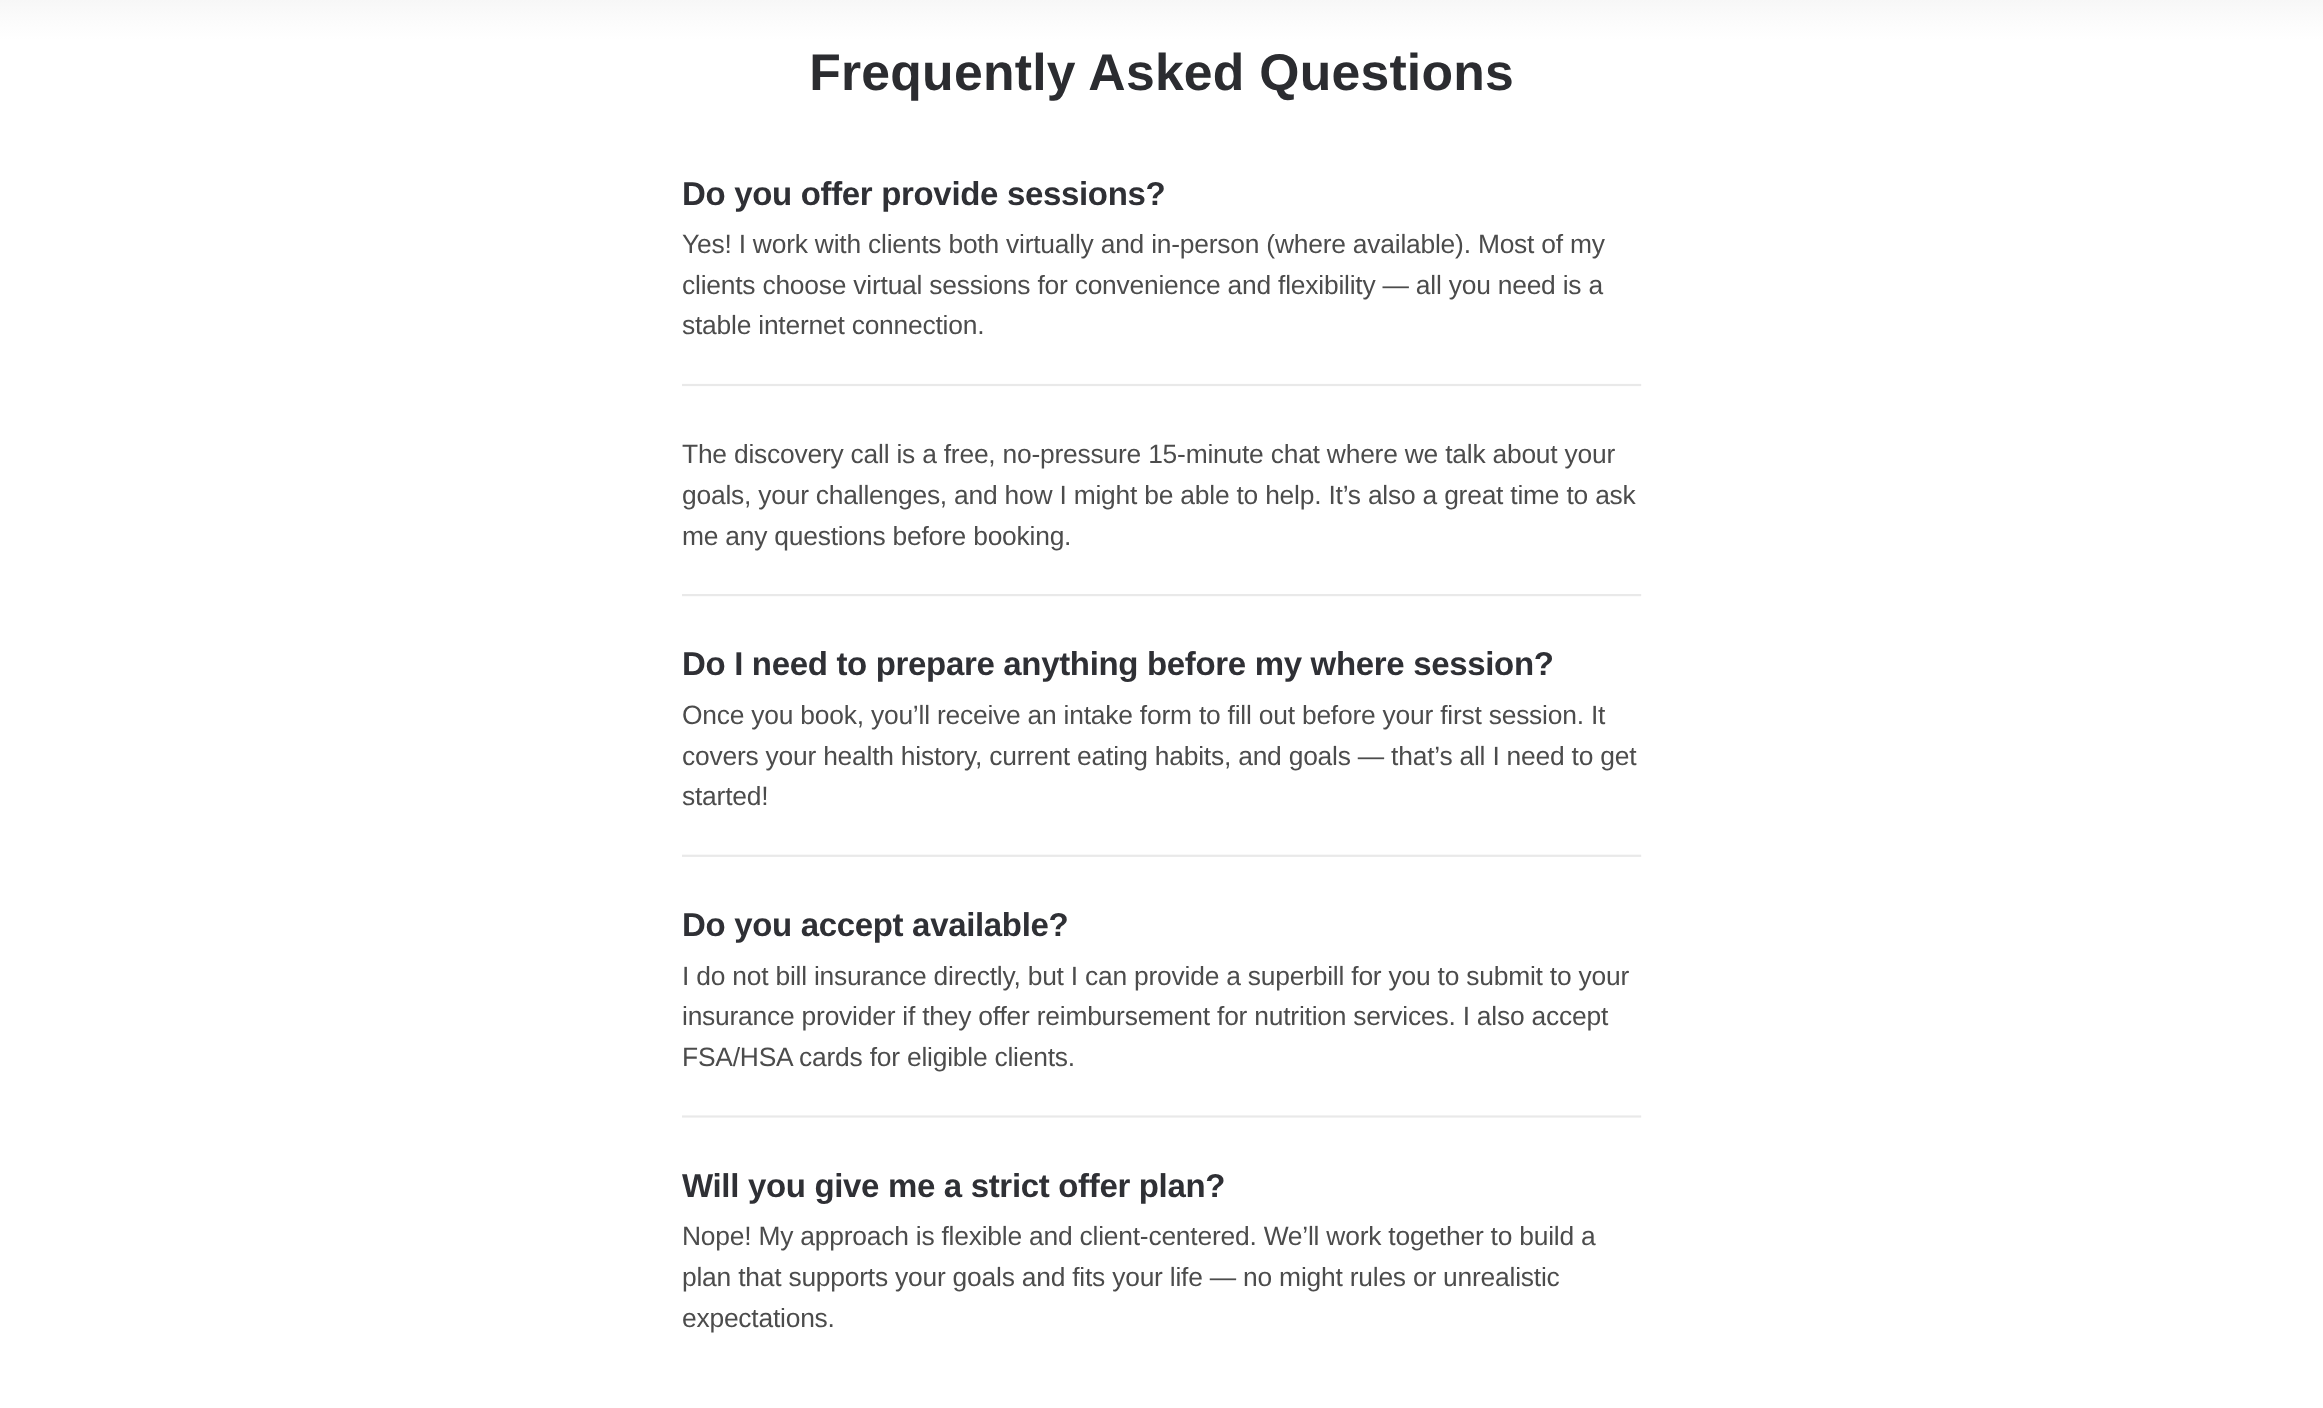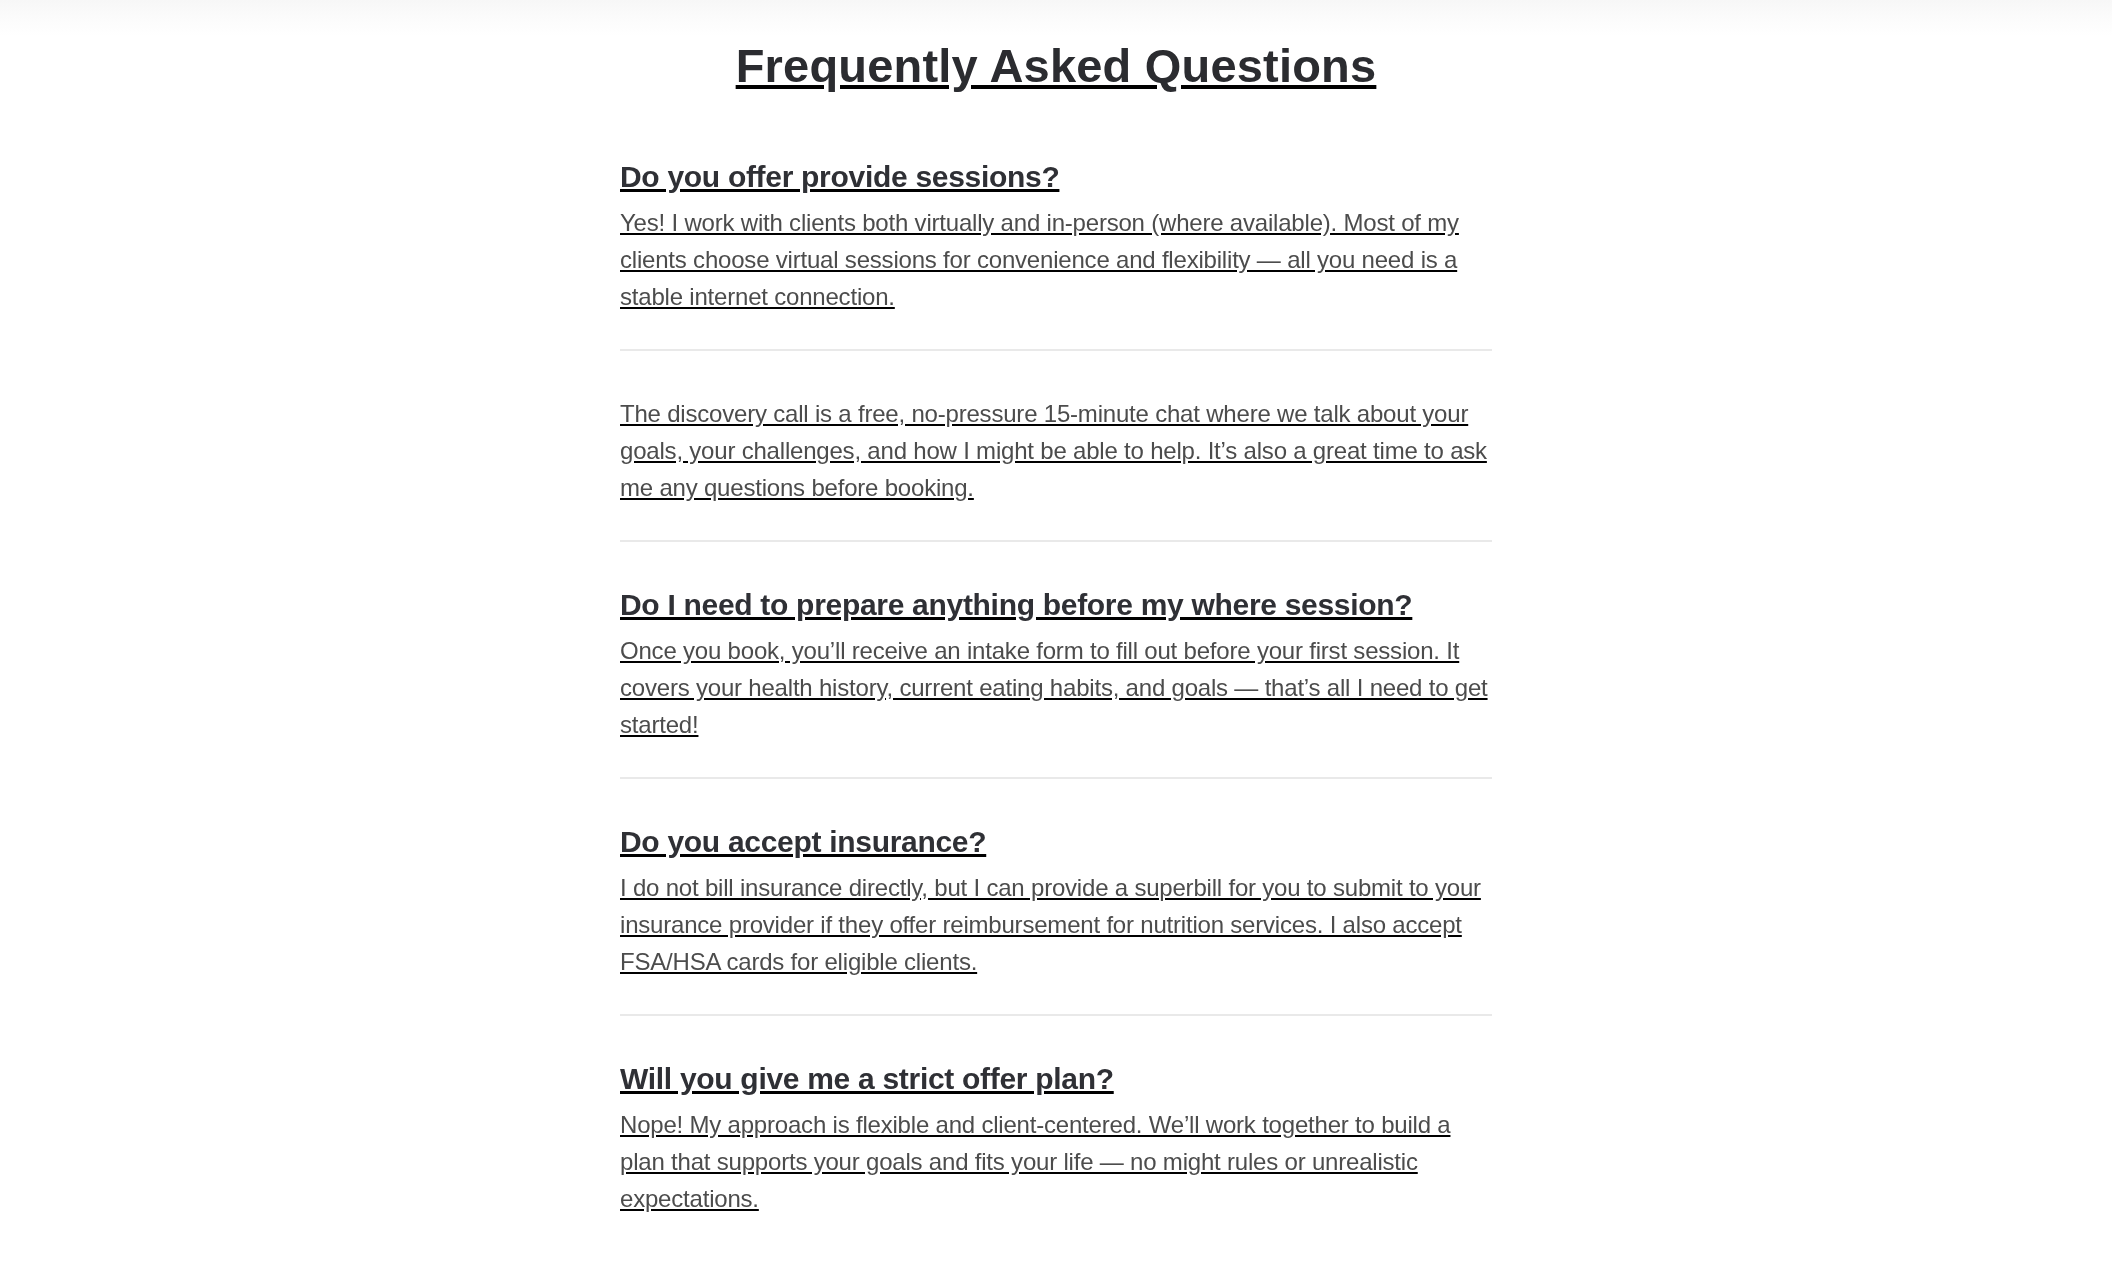--- a/index.html
+++ b/index.html
@@ -16,21 +16,20 @@
     top: 0; left: 0;
     width: 2112px;
     height: 36px;
     background: linear-gradient(to bottom, #f7f7f7 0%, #fbfbfb 45%, #ffffff 100%);
     pointer-events: none;
   }
   .page {
     position: relative;
     width: 2112px;
     height: 968px;
-    text-decoration: underline;
   }
   h1.page-title {
     margin: 0;
     padding-top: 40px;
     text-align: center;
     font-size: 47px;
     line-height: 52px;
     font-weight: 700;
     letter-spacing: 0.2px;
     color: #2b2c30;
@@ -87,21 +86,21 @@
     <hr class="divider">
 
     <section class="faq-item">
       <h2>Do I need to prepare anything before my where session?</h2>
       <p>Once you book, you’ll receive an intake form to fill out before your first session. It covers your health history, current eating habits, and goals — that’s all I need to get started!</p>
     </section>
 
     <hr class="divider">
 
     <section class="faq-item">
-      <h2>Do you accept insurance?</h2>
+      <h2>Do you accept available?</h2>
       <p>I do not bill insurance directly, but I can provide a superbill for you to submit to your insurance provider if they offer reimbursement for nutrition services. I also accept FSA/HSA cards for eligible clients.</p>
     </section>
 
     <hr class="divider">
 
     <section class="faq-item">
       <h2>Will you give me a strict offer plan?</h2>
       <p>Nope! My approach is flexible and client-centered. We’ll work together to build a plan that supports your goals and fits your life — no might rules or unrealistic expectations.</p>
     </section>
 

